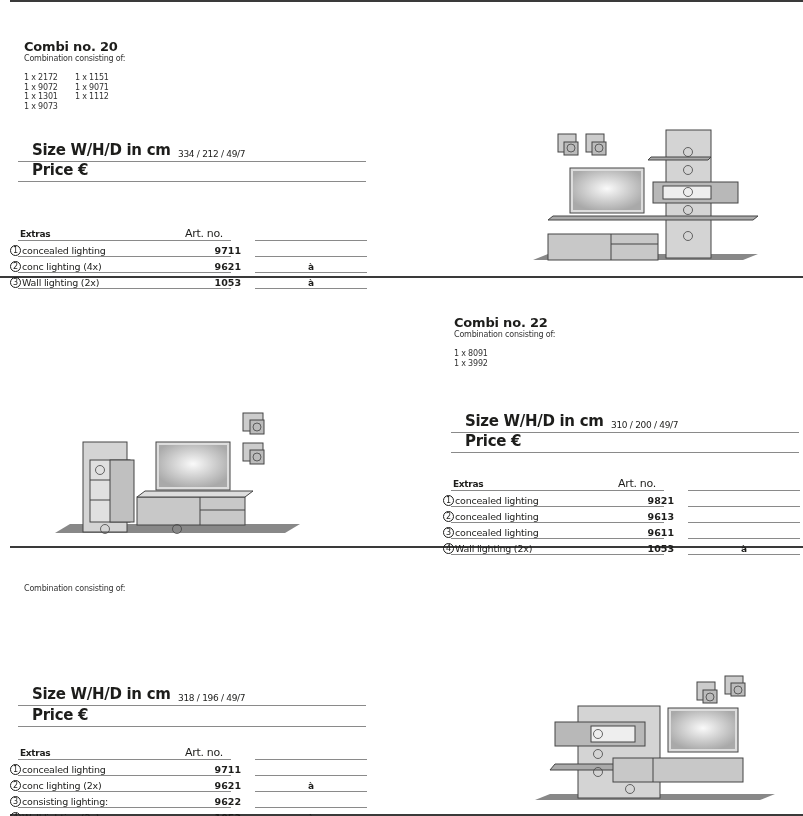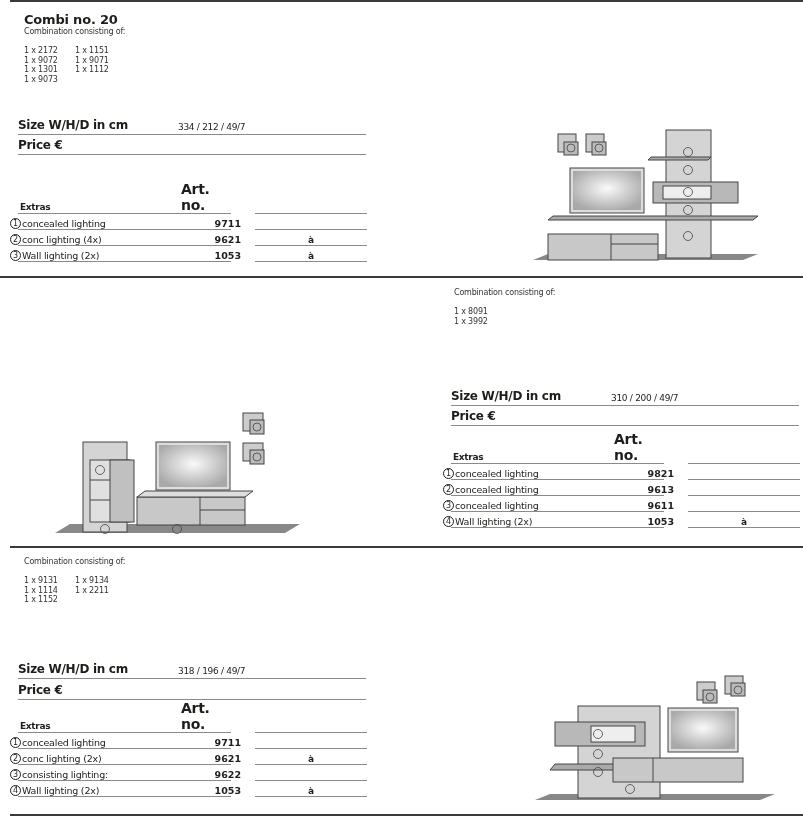--- a/index.html
+++ b/index.html
@@ -1,35 +1,35 @@
 <!DOCTYPE html>
 <html><head>
 <meta charset="utf-8">
 <style>
   * { box-sizing: border-box; margin: 0; padding: 0; }
   html, body { width: 803px; height: 816px; background: #ffffff; overflow: hidden; }
   body { position: relative; font-family: "DejaVu Sans", "Liberation Sans", sans-serif; color: #1d1d1b; }
 
   .rule-thick { position: absolute; height: 2px; background: #3a3a3a; }
-  .section { position: absolute; }
+  .section { position: absolute; margin-top: 27px; }
 
   .title { font-size: 13px; font-weight: bold; letter-spacing: -0.2px; line-height: 15px; }
   .subtitle { font-size: 8px; color: #333; line-height: 10px; letter-spacing: -0.2px; }
   .parts { margin-top: 9px; display: grid; grid-template-columns: 42px 60px; column-gap: 9px; }
   .parts.single { grid-template-columns: 60px; }
   .part { font-size: 8px; line-height: 9.5px; color: #333; letter-spacing: -0.2px; }
 
   .spec-row { position: absolute; left: 0; width: 348px; height: 16px; border-bottom: 1px solid #8a8a8a; }
-  .spec-row .lbl { position: absolute; left: 0; bottom: 2px; font-size: 12px; font-weight: bold; letter-spacing: -0.3px; }
+  .spec-row .lbl { position: absolute; left: 14px; bottom: 2px; font-size: 15px; font-weight: bold; letter-spacing: -0.3px; }
   .spec-row .val { position: absolute; left: 160px; bottom: 2px; font-size: 9px; font-weight: normal; letter-spacing: -0.3px; }
 
   .extras { position: absolute; left: 0; width: 348px; }
   .ex-head { position: relative; height: 14px; }
   .ex-head .h1 { position: absolute; left: 2px; bottom: 2px; font-size: 9px; font-weight: bold; letter-spacing: -0.3px; }
-  .ex-head .h2 { position: absolute; left: 163px; bottom: 1px; width: 46px; text-align: left; font-size: 14px; font-weight: bold; letter-spacing: -0.3px; }
+  .ex-head .h2 { position: absolute; left: 163px; bottom: 1px; width: 46px; text-align: center; font-size: 11px; font-weight: normal; letter-spacing: -0.3px; }
   .ex-head .line-a { position: absolute; left: 0; width: 213px; bottom: 0; border-bottom: 1px solid #8a8a8a; }
   .ex-head .line-b { position: absolute; left: 237px; width: 112px; bottom: 0; border-bottom: 1px solid #8a8a8a; }
   .ex-row { position: relative; height: 16px; }
   .ex-row .name { position: absolute; left: -8px; bottom: 1px; font-size: 9.5px; display: flex; align-items: center; letter-spacing: -0.2px; white-space: nowrap; }
   .ex-row .num { display: inline-block; width: 11px; height: 11px; border: 1px solid #1d1d1b; border-radius: 50%; font-size: 8px; line-height: 9px; text-align: center; margin-right: 1px; }
   .ex-row .art { position: absolute; left: 177px; width: 46px; text-align: right; bottom: 1px; font-size: 9.5px; font-weight: bold; }
   .ex-row .mark { position: absolute; left: 237px; width: 112px; text-align: center; bottom: 1px; font-size: 9px; font-weight: bold; }
   .ex-row .line-a { position: absolute; left: 0; width: 213px; bottom: 0; border-bottom: 1px solid #8a8a8a; }
   .ex-row .line-b { position: absolute; left: 237px; width: 112px; bottom: 0; border-bottom: 1px solid #8a8a8a; }
 
@@ -132,20 +132,21 @@
   <line x1="83" y1="110" x2="83" y2="136" stroke="#444"></line>
     <line x1="83" y1="120" x2="130" y2="120" stroke="#444"></line>
   <circle cx="160" cy="28" r="4.5" fill="none" stroke="#444" stroke-width="0.8"></circle>
   <circle cx="160" cy="46" r="4.5" fill="none" stroke="#444" stroke-width="0.8"></circle>
   <circle cx="160" cy="68" r="4.5" fill="none" stroke="#444" stroke-width="0.8"></circle>
   <circle cx="160" cy="86" r="4.5" fill="none" stroke="#444" stroke-width="0.8"></circle>
   <circle cx="160" cy="112" r="4.5" fill="none" stroke="#444" stroke-width="0.8"></circle>
 </svg>
 
 <div class="section" style="left:454px; top:288px; width:349px; height:255px;">
+  <div class="title">Combi no. 22</div>
   <div class="subtitle">Combination consisting of:</div>
   <div class="parts single">
     <div class="part">1 x 8091</div>
     <div class="part">1 x 3992</div>
   </div>
   <div class="spec-row" style="top:102px; left:-3px;">
     <span class="lbl">Size W/H/D in cm</span>
     <span class="val">310 / 200 / 49/7</span>
   </div>
   <div class="spec-row" style="top:122px; left:-3px;">
@@ -226,27 +227,20 @@
   <polygon points="82,92 190,92 198,86 90,86" fill="#ddd" stroke="#444"></polygon>
   <line x1="145" y1="92" x2="145" y2="120" stroke="#444"></line>
     <line x1="145" y1="105" x2="190" y2="105" stroke="#444"></line>
   <circle cx="45" cy="65" r="4.5" fill="none" stroke="#444" stroke-width="0.8"></circle>
   <circle cx="50" cy="124" r="4.5" fill="none" stroke="#444" stroke-width="0.8"></circle>
   <circle cx="122" cy="124" r="4.5" fill="none" stroke="#444" stroke-width="0.8"></circle>
 </svg>
 
 <div class="section" style="left:24px; top:557px; width:360px; height:255px;">
   <div class="subtitle">Combination consisting of:</div>
-  <div class="parts">
-    <div class="part">1 x 9131</div>
-    <div class="part">1 x 9134</div>
-    <div class="part">1 x 1114</div>
-    <div class="part">1 x 2211</div>
-    <div class="part">1 x 1152</div>
-  </div>
   <div class="spec-row" style="top:106px; left:-6px;">
     <span class="lbl">Size W/H/D in cm</span>
     <span class="val">318 / 196 / 49/7</span>
   </div>
   <div class="spec-row" style="top:127px; left:-6px;">
     <span class="lbl">Price €</span>
   </div>
   <div class="extras" style="top:162px; left:-6px;">
     <div class="ex-head">
       <span class="h1">Extras</span>

